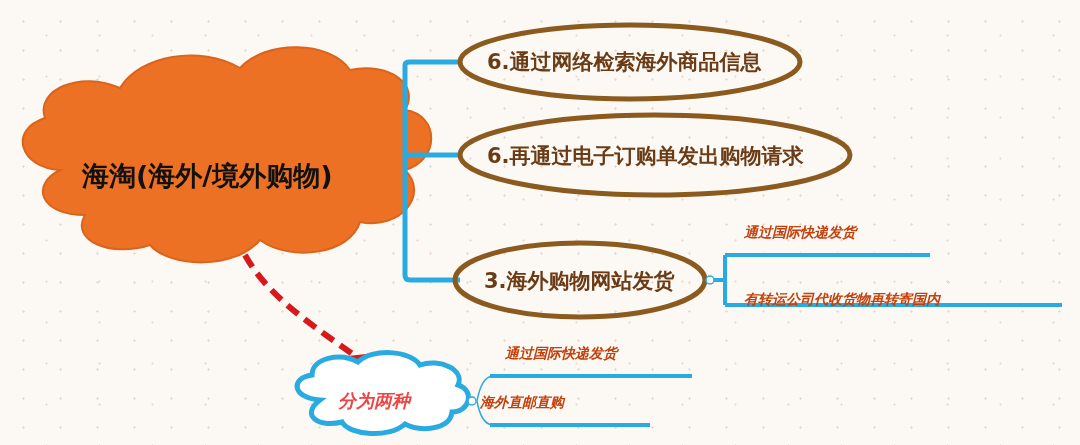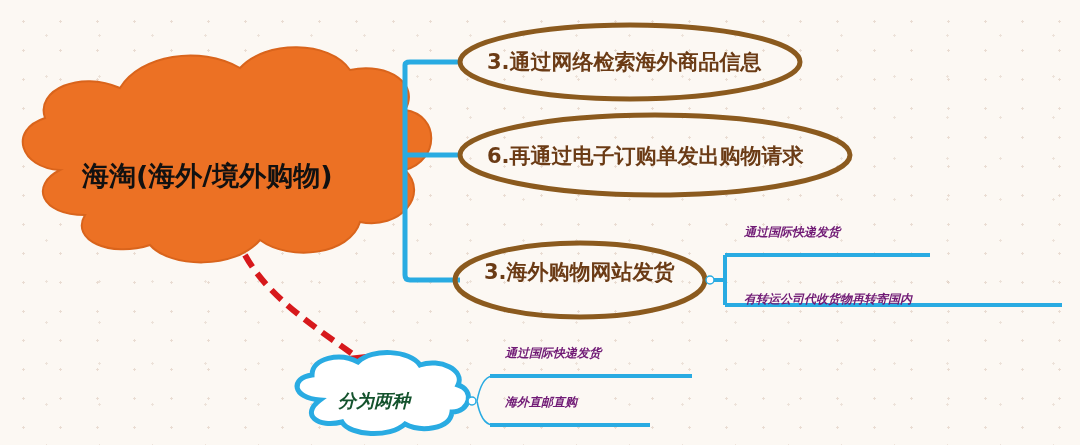--- a/index.html
+++ b/index.html
@@ -18,24 +18,24 @@
     }
     svg.canvas { position: absolute; left: 0; top: 0; }
     .label { position: absolute; white-space: nowrap; }
     .root-text {
       left: 82px; top: 158px; font-size: 27px; font-weight: bold; color: #111;
     }
     .oval-text {
       font-size: 21px; font-weight: bold; color: #6b3b15;
     }
     .sub-text {
-      font-size: 12px; font-weight: bold; font-style: italic; color: #701a75;
+      font-size: 14px; font-weight: bold; font-style: italic; color: #c2410c;
     }
     .cloud2-text {
-      font-size: 18px; font-style: italic; font-weight: bold; color: #14532d;
+      font-size: 18px; font-style: italic; font-weight: bold; color: #ef4444;
     }
   </style>
 </head>
 <body>
 
 <div class="bg-dots"></div>
 
 <svg class="canvas" width="1080" height="445" viewBox="0 0 1080 445">
 
   <path d="M60,170 C20,168 8,130 45,118 C35,90 80,70 120,88 C140,55 200,45 240,68 C265,40 330,40 350,70 C390,62 420,85 405,110
@@ -59,23 +59,23 @@
            C475,390 470,412 452,412 C450,430 420,432 405,424 C390,438 350,436 342,422 C318,428 300,415 320,400 Z" fill="#ffffff" stroke="#29abe2" stroke-width="5"></path>
 
   <circle cx="472" cy="401" r="4" fill="#fff" stroke="#29abe2" stroke-width="1.5"></circle>
   <path d="M477,401 C480,385 485,377 492,376 L692,376 M477,401 C480,418 485,424 492,425 L650,425" fill="none" stroke="#29abe2" stroke-width="1.5"></path>
   <line x1="490" y1="376" x2="692" y2="376" stroke="#29abe2" stroke-width="4"></line>
   <line x1="490" y1="425" x2="650" y2="425" stroke="#29abe2" stroke-width="4"></line>
 </svg>
 
 <div class="label root-text">海淘(海外/境外购物)</div>
 
-<div class="label oval-text" style="left:487px; top:48px;">3.通过网络检索海外商品信息</div>
+<div class="label oval-text" style="left:487px; top:48px;">6.通过网络检索海外商品信息</div>
 <div class="label oval-text" style="left:487px; top:142px;">6.再通过电子订购单发出购物请求</div>
-<div class="label oval-text" style="left:484px; top:258px;">3.海外购物网站发货</div>
+<div class="label oval-text" style="left:484px; top:267px;">3.海外购物网站发货</div>
 
 <div class="label sub-text" style="left:744px; top:224px;">通过国际快递发货</div>
 <div class="label sub-text" style="left:744px; top:271px;margin-top:20px;">有转运公司代收货物再转寄国内</div>
 
 <div class="label cloud2-text" style="left:338px; top:389px;">分为两种</div>
 
 <div class="label sub-text" style="left:505px; top:345px;">通过国际快递发货</div>
-<div class="label sub-text" style="left:505px; top:394px;font-style:italic;">海外直邮直购</div>
+<div class="label sub-text" style="left:480px; top:394px;font-style:italic;">海外直邮直购</div>
 
 </body></html>

